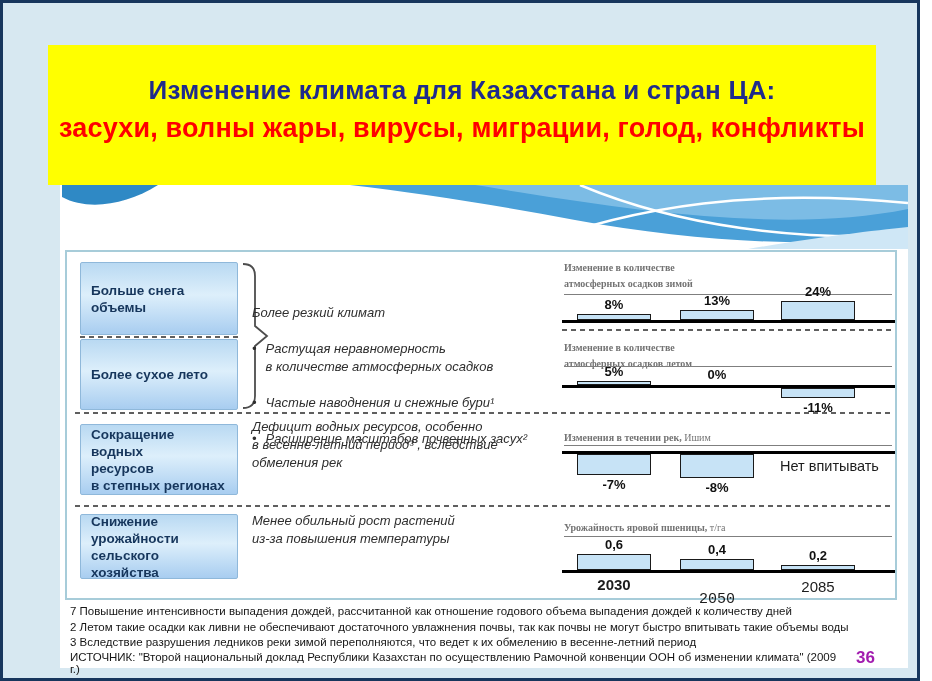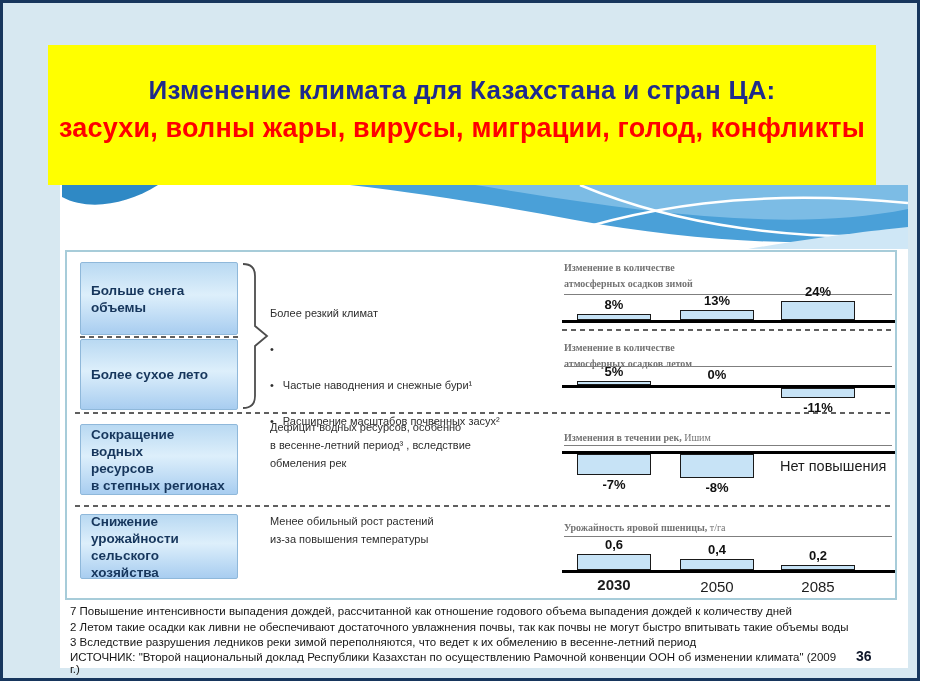--- a/index.html
+++ b/index.html
@@ -29,22 +29,22 @@
   
   .dash{position:absolute;height:2px;
         background:repeating-linear-gradient(90deg,#5f5f5f 0 5px,transparent 5px 9px);}
   .sep-left{left:13px;top:84px;width:158px;}
   .sep-right{left:495px;top:77px;width:330px;}
   .sep-full1{left:8px;top:160px;width:816px;}
   .sep-full2{left:8px;top:253px;width:816px;}
   
   .brace{position:absolute;left:172px;top:10px;}
   
-  .mtext{position:absolute;left:203px;width:290px;font-size:11px;line-height:18px;
-         color:#2e2e2e;white-space:pre-line;}
+  .mtext{position:absolute;left:185px;width:290px;font-size:13px;line-height:18px;
+         color:#2e2e2e;white-space:pre-line;font-style:italic;}
   .mt1{top:34px;}
   .mt2{top:166px;}
   .mt3{top:260px;}
   .bul{display:flex;gap:9px;margin-top:0;}
   .bul .dot{flex:0 0 auto;}
   
   .right-col{position:absolute;left:495px;top:0;width:333px;height:346px;}
   .chart{position:absolute;left:0;top:0;width:333px;height:346px;}
   .ct-title{position:absolute;left:2px;width:320px;font-weight:bold;font-size:10px;
             line-height:16px;color:#737373;white-space:pre-line;font-family:Liberation Serif, serif;}
@@ -52,21 +52,21 @@
   .ct-under{position:absolute;left:2px;width:328px;height:0;border-top:1.5px solid #7f7f7f;}
   .ct-base{position:absolute;left:0;width:333px;height:3px;background:#000;}
   .ct-bar{position:absolute;background:#c7e3f6;border:1px solid #1a1a1a;box-sizing:border-box;}
   .ct-val{position:absolute;font-weight:bold;font-size:13px;height:16px;text-align:center;color:#111;}
   .ct-cat{position:absolute;font-size:15px;text-align:center;color:#1c1c1c;}
   .ct-note{position:absolute;left:218px;width:108px;font-size:14.5px;line-height:19px;color:#1c1c1c;}
   
   .footnotes{position:absolute;left:70px;top:604px;width:820px;font-size:11.5px;
              line-height:15.5px;color:#151515;}
   .source{position:absolute;left:70px;top:651px;width:775px;font-size:11.5px;color:#151515;}
-  .page-num{position:absolute;left:856px;top:648px;font-size:14px;font-weight:bold;color:#0f172a;}
+  .page-num{position:absolute;left:856px;top:648px;font-size:17px;font-weight:bold;color:#a21caf;}
 </style>
 </head>
 <body>
 
 <div class="slide">
 
   <div class="content-bg"></div>
 
   <svg class="wave" viewBox="0 0 848 64" preserveAspectRatio="none">
     <path d="M2 0 H98 C66 20 28 26 2 12 Z" fill="#2f89c5"></path>
@@ -99,20 +99,22 @@
     </svg>
 
     <div class="dash sep-full1"></div>
     <div class="dash sep-full2"></div>
     <div class="dash sep-right"></div>
 
     <div class="mtext mt1">
       <div>Более резкий климат</div>
       <div class="bul">
         <span class="dot">•</span>
+        <span>Растущая неравномерность
+в количестве атмосферных осадков</span>
       </div>
       <div class="bul">
         <span class="dot">•</span>
         <span>Частые наводнения и снежные бури¹</span>
       </div>
       <div class="bul">
         <span class="dot">•</span>
         <span>Расширение масштабов почвенных засух²</span>
       </div>
     </div>
@@ -147,34 +149,34 @@
           <div class="ct-val" style="left: 219px; width: 74px; top: 147.9px;">-11%</div>
         </div>
       <div class="chart">
           <div class="ct-title" style="top: 178px;">Изменения в течении рек,<span class="ct-tail"> Ишим</span></div>
           <div class="ct-under" style="top: 193px;"></div>
           <div class="ct-base" style="top: 199px;"></div>
           <div class="ct-bar" style="left: 15px; width: 74px; height: 21px; top: 202px;"></div>
           <div class="ct-val" style="left: 15px; width: 74px; top: 225px;">-7%</div>
           <div class="ct-bar" style="left: 118px; width: 74px; height: 24px; top: 202px;"></div>
           <div class="ct-val" style="left: 118px; width: 74px; top: 228px;">-8%</div>
-          <div class="ct-note" style="top: 205px;">Нет повышения</div>
+          <div class="ct-note" style="top: 205px;">Нет впитывать</div>
         </div>
       <div class="chart">
           <div class="ct-title" style="top: 268px;">Урожайность яровой пшеницы,<span class="ct-tail"> т/га</span></div>
           <div class="ct-under" style="top: 284px;"></div>
           <div class="ct-base" style="top: 318px;"></div>
           <div class="ct-bar" style="left: 15px; width: 74px; height: 16.2px; top: 301.8px;"></div>
           <div class="ct-val" style="left: 15px; width: 74px; top: 284.8px;">0,6</div>
           <div class="ct-bar" style="left: 118px; width: 74px; height: 10.8px; top: 307.2px;"></div>
           <div class="ct-val" style="left: 118px; width: 74px; top: 290.2px;">0,4</div>
           <div class="ct-bar" style="left: 219px; width: 74px; height: 5.4px; top: 312.6px;"></div>
           <div class="ct-val" style="left: 219px; width: 74px; top: 295.6px;">0,2</div>
           <div class="ct-cat" style="left: 15px; width: 74px; top: 324px; font-weight: bold;">2030</div>
-          <div class="ct-cat" style="left: 118px; width: 74px; top: 326px;">2050</div>
+          <div class="ct-cat" style="left: 118px; width: 74px; top: 339px; font-family: Liberation Mono, monospace;">2050</div>
           <div class="ct-cat" style="left: 219px; width: 74px; top: 326px;">2085</div>
         </div>
     </div>
   </div>
 
   <div class="footnotes">
     <div>7 Повышение интенсивности выпадения дождей, рассчитанной как отношение годового объема выпадения дождей к количеству дней</div>
     <div>2 Летом такие осадки как ливни не обеспечивают достаточного увлажнения почвы, так как почвы не могут быстро впитывать такие объемы воды</div>
     <div>3 Вследствие разрушения ледников реки зимой переполняются, что ведет к их обмелению в весенне-летний период</div>
   </div>

